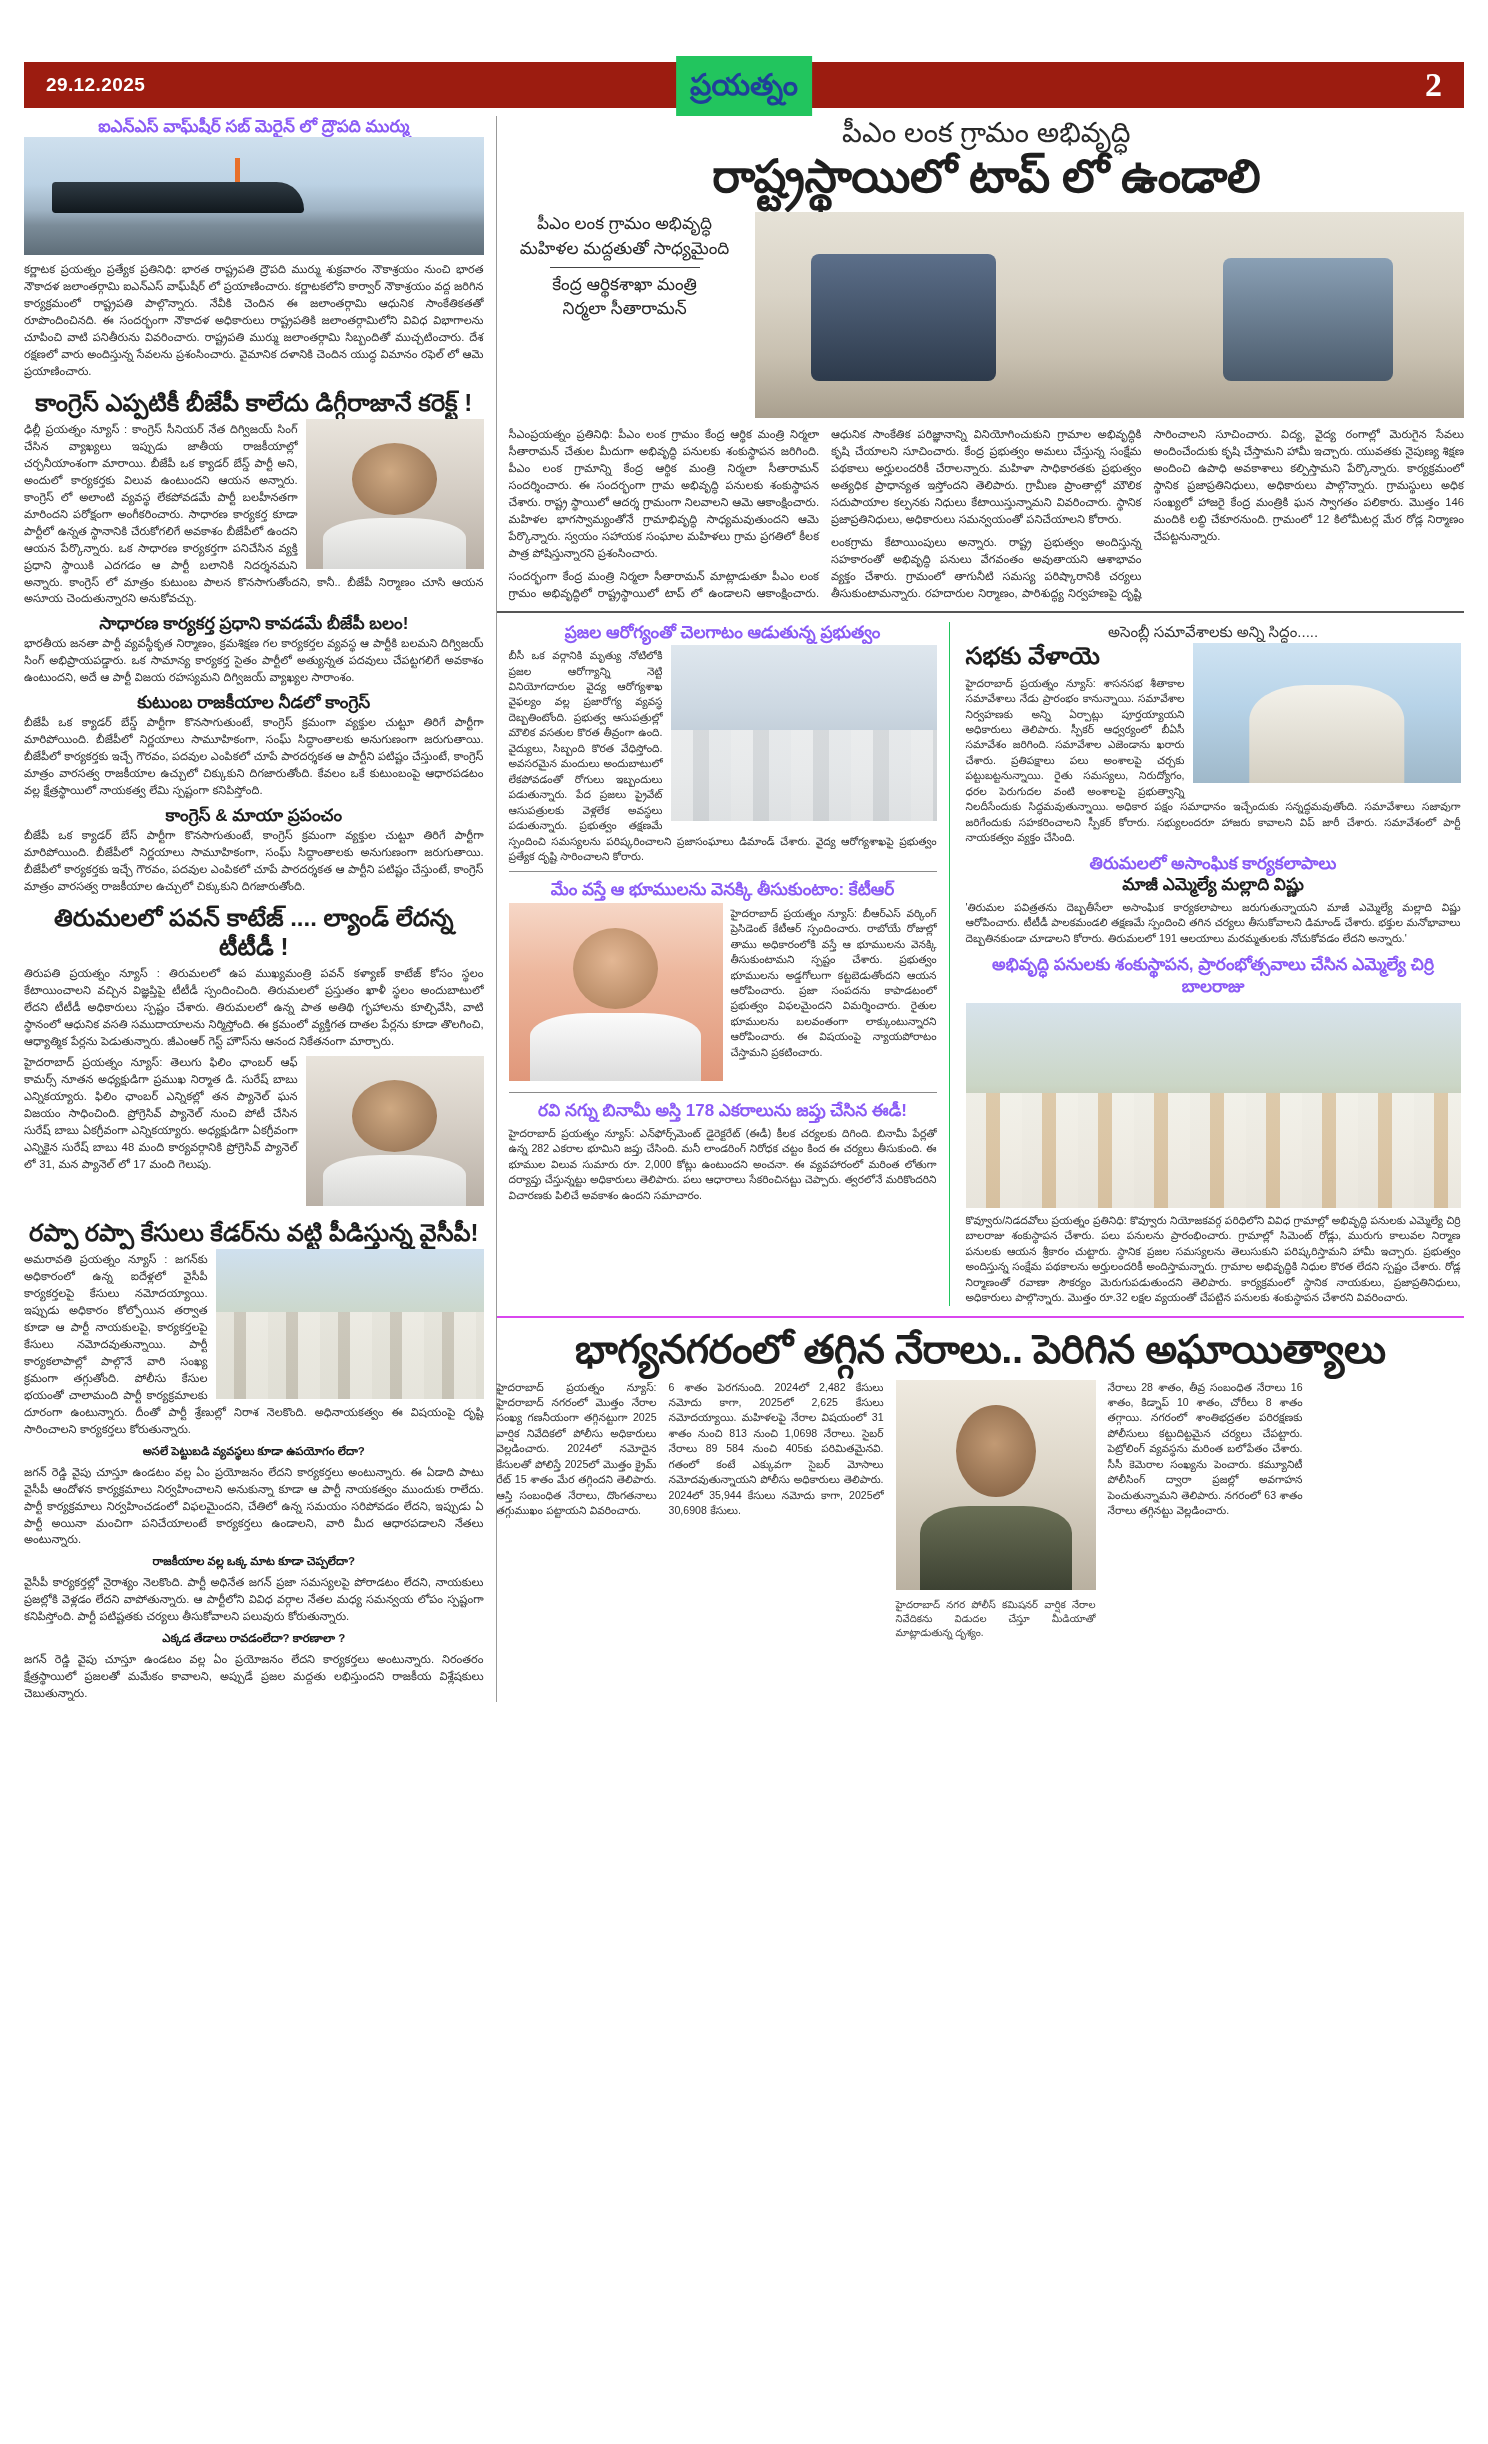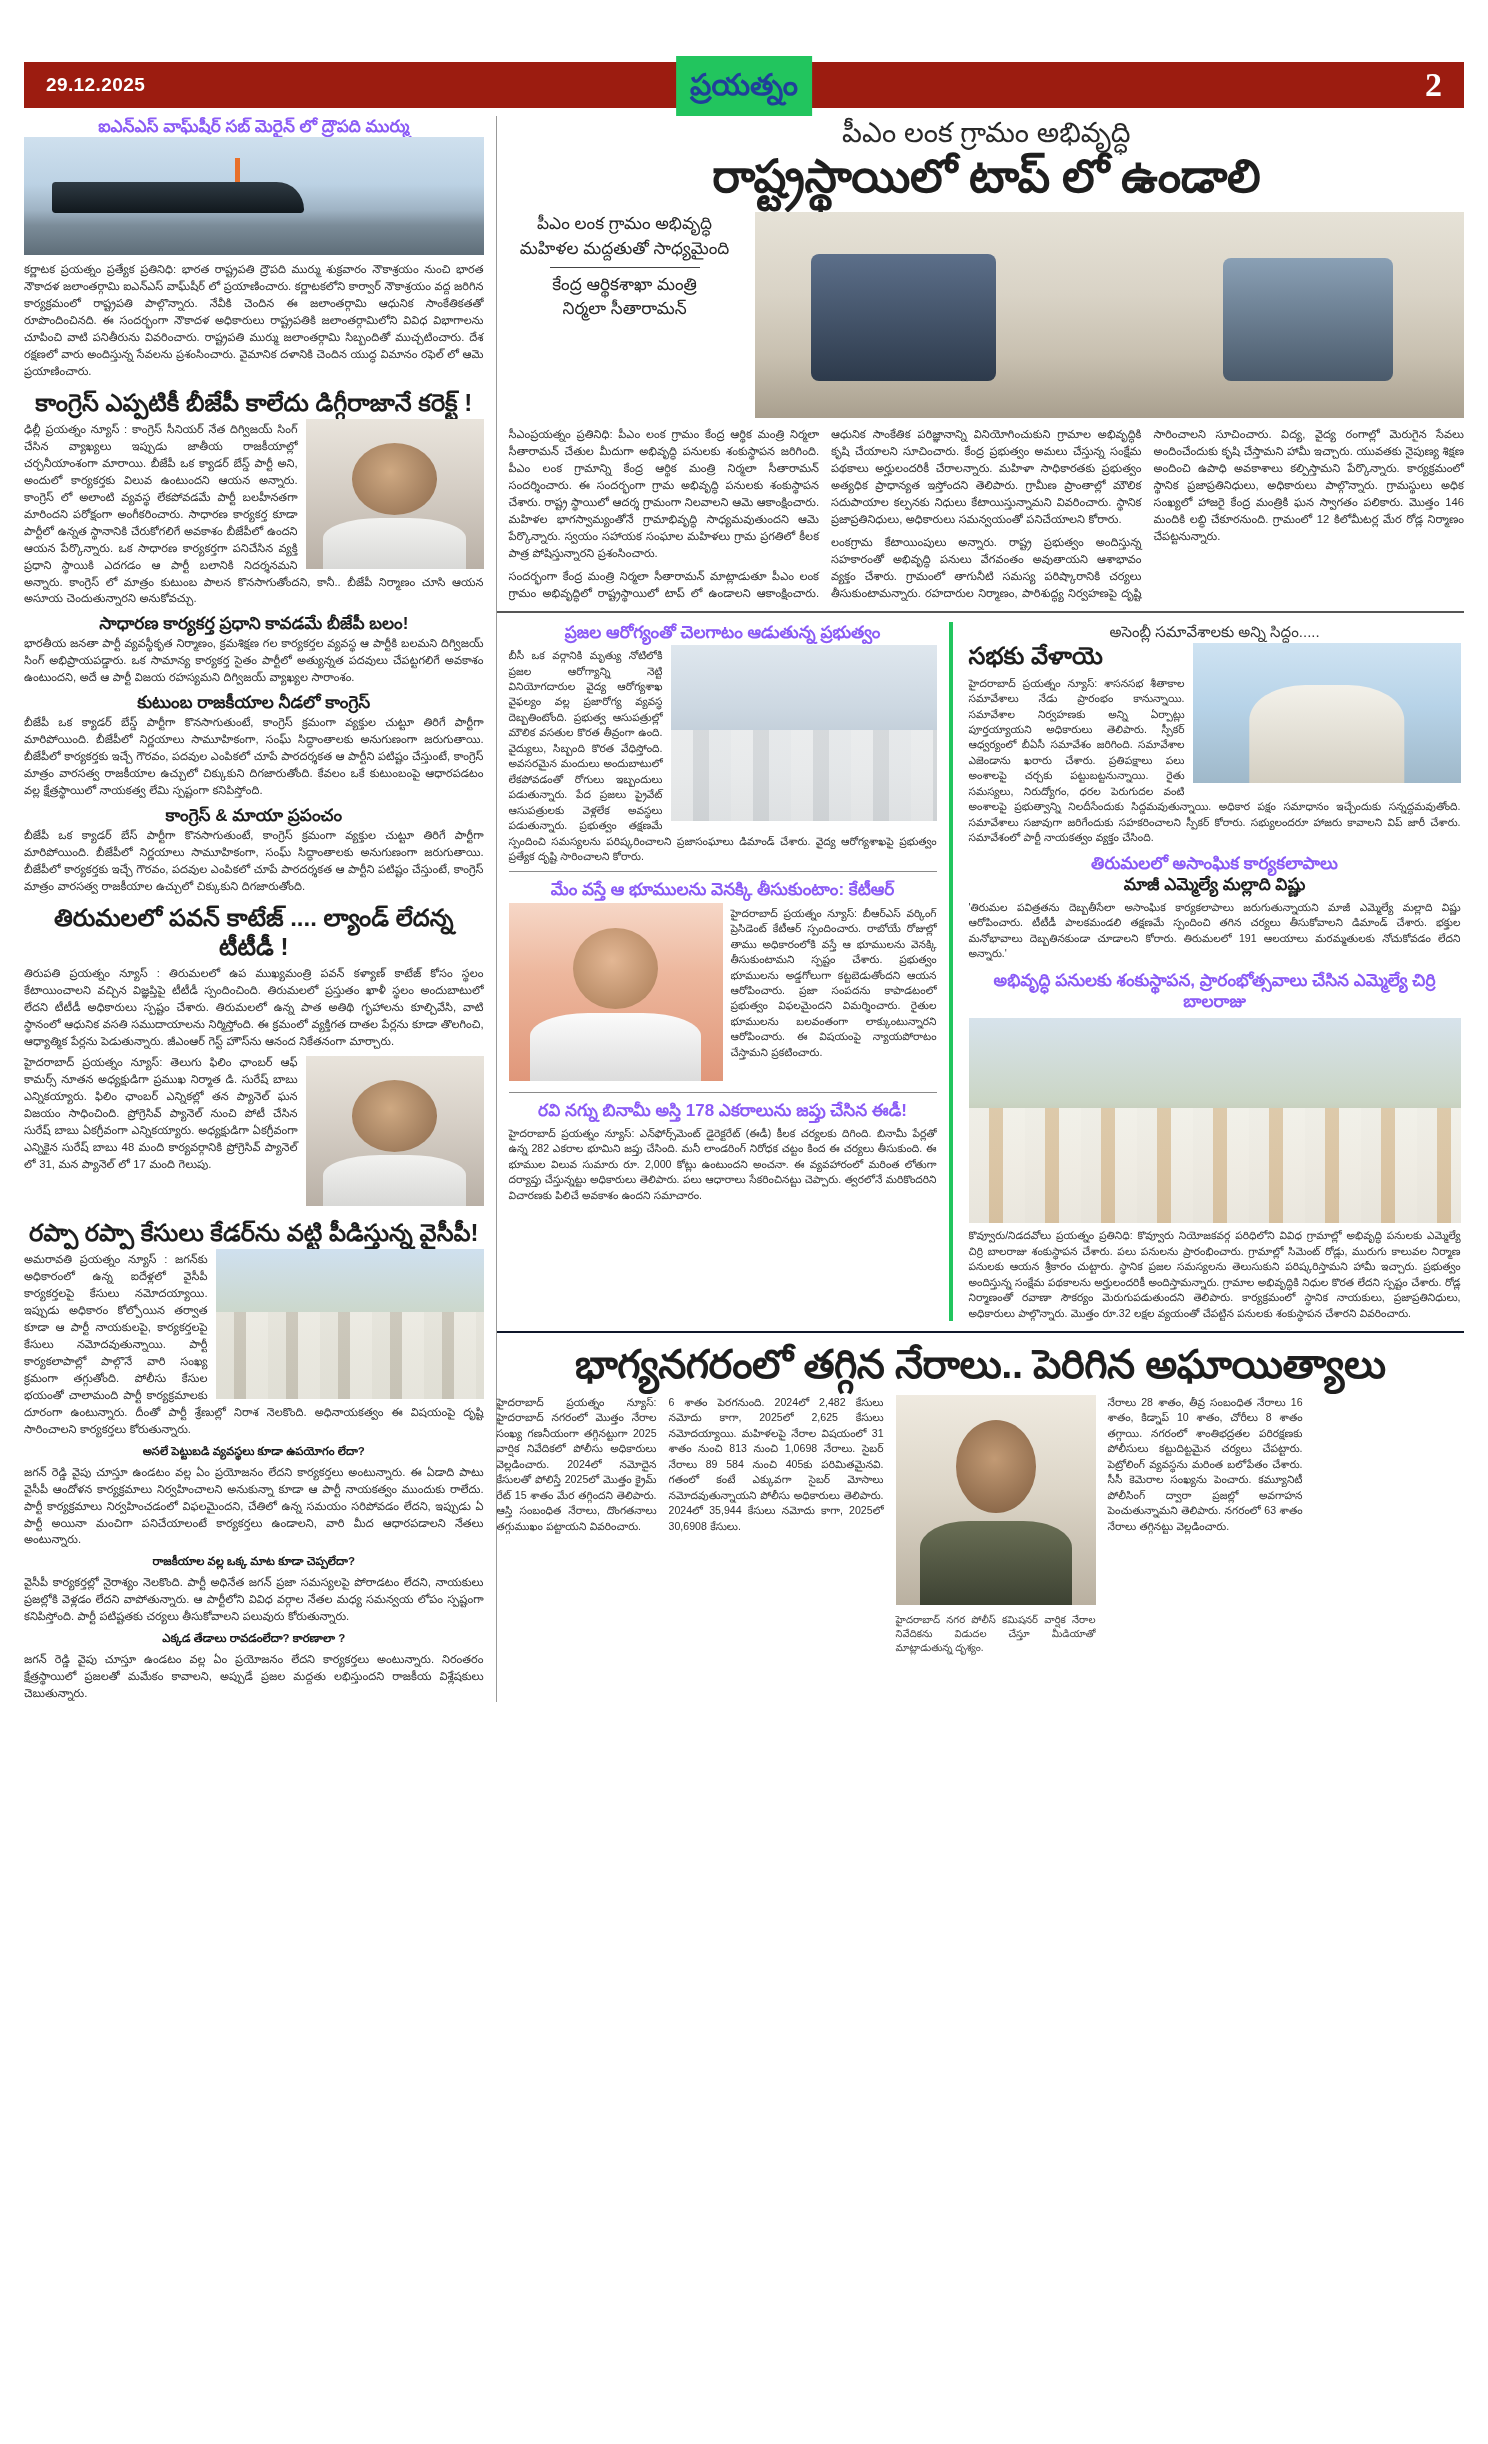--- a/index.html
+++ b/index.html
@@ -39,21 +39,21 @@
   }
   .masthead .pageno {
     color: #ffffff; font-size: 34px; font-weight: bold; line-height: 1;
     font-family: "Liberation Serif", serif;
   }
 
   
   .grid { display: flex; gap: 0; margin-top: 8px; }
   .col-left { width: 488px; padding-right: 12px; border-right: 1px solid #999; }
   .col-mid  { width: 452px; padding: 0 12px; }
-  .col-right{ width: 512px; padding-left: 16px; border-left: 4px solid #22c55e; }
+  .col-right{ width: 512px; padding-left: 16px; border-left: 1px solid #22c55e; }
 
   
   .hl-xl {
     font-size: 46px; font-weight: bold; line-height: 1.15; text-align: center;
     color: #1f1f1f; letter-spacing: -.5px;
   }
   .hl-lead {
     font-size: 28px; line-height: 1.2; text-align: center; color: #2a2a2a;
   }
   .hl-l { font-size: 24px; font-weight: bold; line-height: 1.22; color: #1f1f1f; }
@@ -185,21 +185,21 @@
 
   .float-left-img { float:left; margin: 2px 8px 4px 0; }
   .float-right-img { float:right; margin: 2px 0 4px 8px; }
   .clearfix::after{ content:""; display:block; clear:both; }
 
   .interview-q { font-weight:bold; text-align:center; font-size:11.5px; margin:7px 0 3px; }
 
   .hero-flex { display:flex; gap: 14px; align-items:flex-start; }
   .hero-text { width: 232px; }
   .hero-photo { flex: 1; }
-  .bottom-section { margin-top: 10px; border-top: 2px solid #0f172a; padding-top: 8px; }
+  .bottom-section { margin-top: 10px; border-top: 2px solid #d946ef; padding-top: 8px; }
 </style>
 </head>
 <body>
 
 <div class="page">
 
   <div class="masthead">
     <div class="date">29.12.2025</div>
     <div class="logo-box">
       <div class="logo-text">ప్రయత్నం</div>

